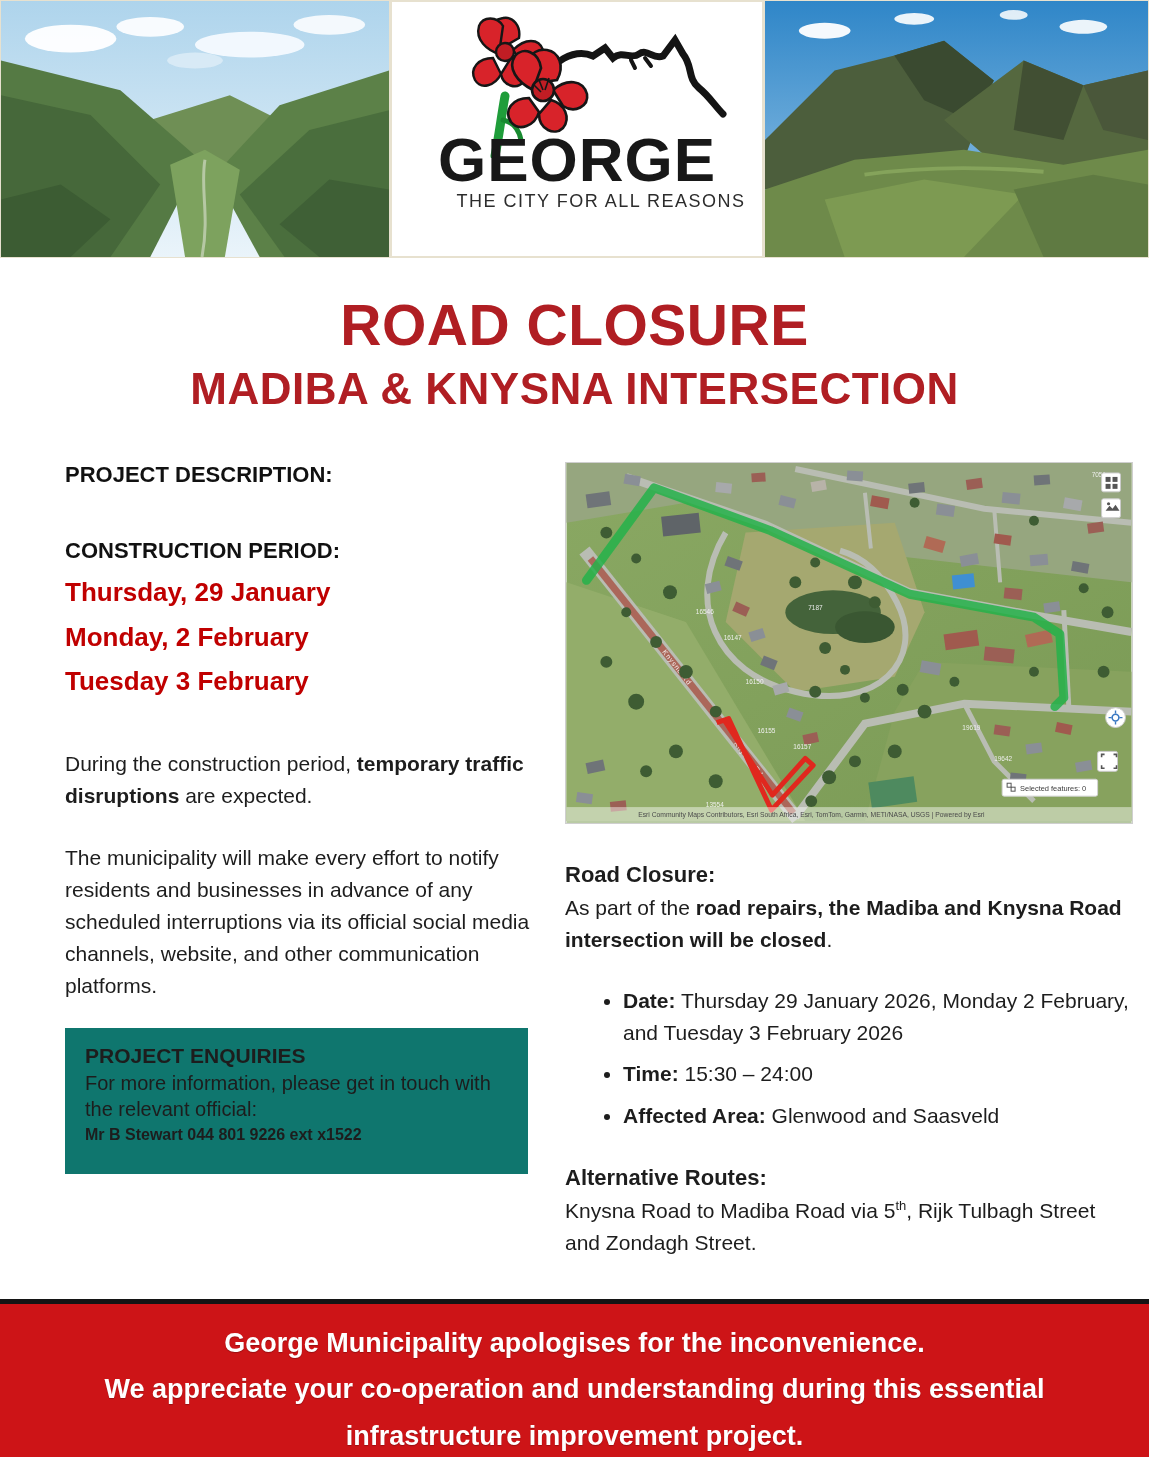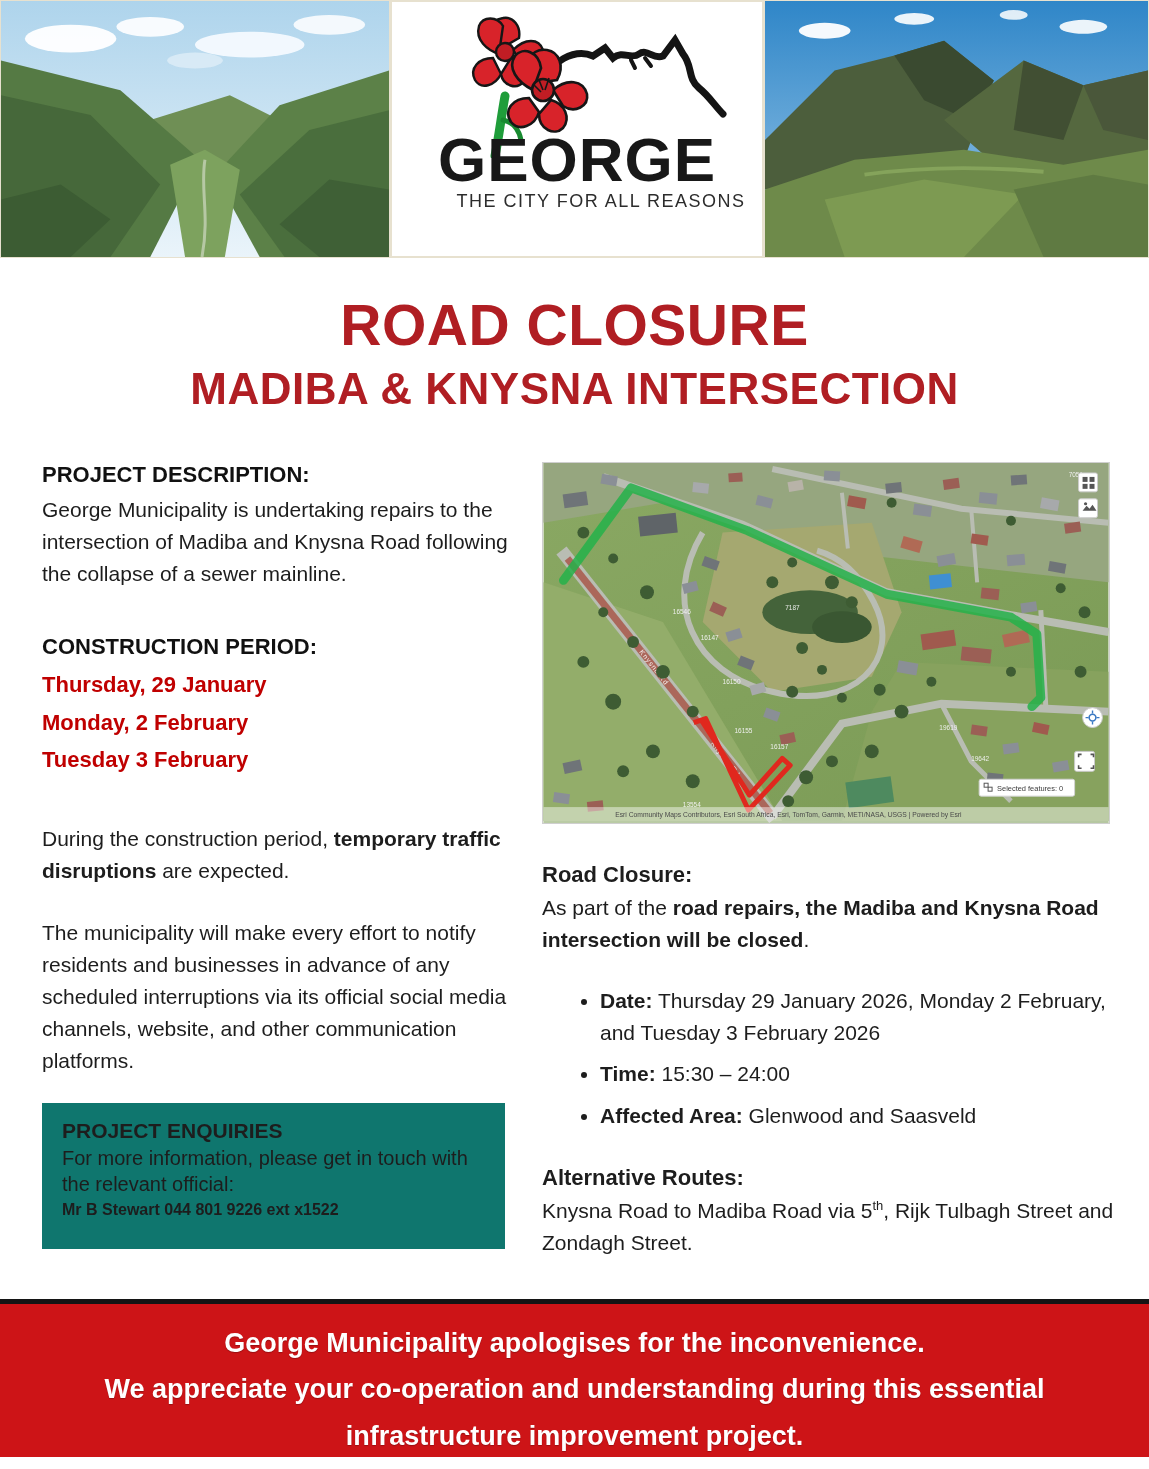--- a/index.html
+++ b/index.html
@@ -25,27 +25,27 @@
   }
   .logo-tagline {
     font-size:18px; font-weight:400; letter-spacing:1.5px; color:#2c2c2c;
     margin-top:3px; margin-left:48px;
   }
   
   .title-block { text-align:center; margin-top:34px; }
   .title-main { color:#b01e23; font-size:57px; font-weight:800; letter-spacing:0.5px; }
   .title-sub  { color:#b01e23; font-size:44px; font-weight:800; margin-top:6px; letter-spacing:0.5px; }
   
-  .content { display:flex; margin-top:48px; padding-left:42px; }
+  .content { display:flex; margin-top:48px; padding-left:65px; }
   .col-left { width:470px; flex:0 0 470px; }
   .col-right { flex:1 1 auto; padding-left:30px; padding-right:13px; }
   h3.sec { font-size:22px; font-weight:700; color:#111; margin-bottom:6px; }
   p.body { font-size:21px; line-height:1.52; color:#1d1d1d; }
   .dates { margin-top:4px; }
-  .date-line { color:#c00000; font-size:22px; font-weight:700; line-height:1.72; }
+  .date-line { color:#c00000; font-size:26px; font-weight:700; line-height:1.72; }
   .spacer-lg { height:44px; }
   .spacer-md { height:30px; }
   
   .enquiries {
     background:#0f766e; width:463px; margin-top:26px; padding:16px 20px 30px 20px;
   }
   .enquiries .eq-title { font-size:21px; font-weight:700; margin-bottom:2px; }
   .enquiries .eq-line { font-size:20px; line-height:1.3; }
   .enquiries .eq-contact { font-size:16px; font-weight:700; margin-top:4px; }
   
@@ -167,21 +167,20 @@
 
 <div class="title-block">
   <div class="title-main">ROAD CLOSURE</div>
   <div class="title-sub">MADIBA &amp; KNYSNA INTERSECTION</div>
 </div>
 
 <div class="content">
 
   <div class="col-left">
     <h3 class="sec">PROJECT DESCRIPTION:</h3>
-    <p class="body">George Municipality is undertaking repairs to the intersection of Madiba and Knysna Road following the collapse of a sewer mainline.</p>
 
     <div class="spacer-lg"></div>
 
     <h3 class="sec">CONSTRUCTION PERIOD:</h3>
     <div class="dates">
       <div class="date-line">Thursday, 29 January</div>
       <div class="date-line">Monday, 2 February</div>
       <div class="date-line">Tuesday 3 February</div>
     </div>
 

